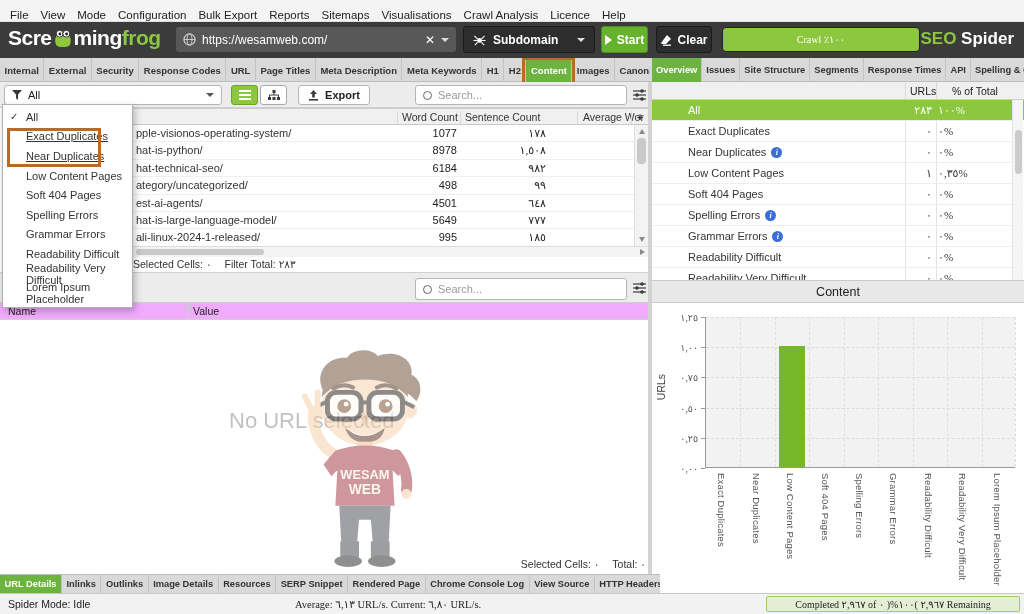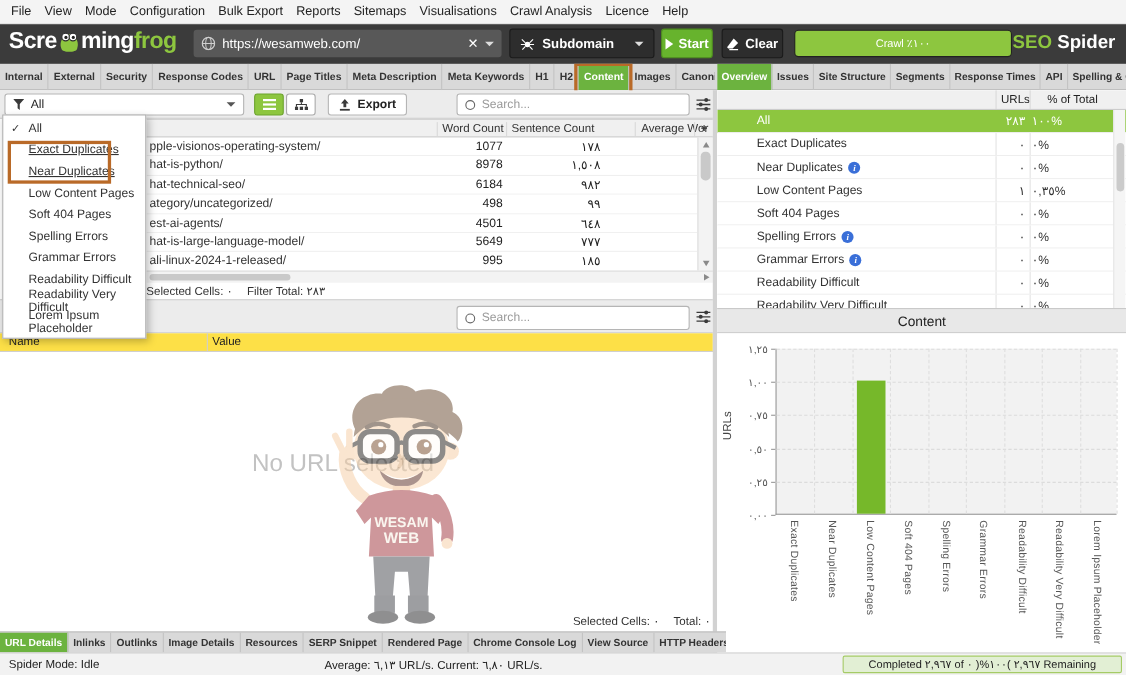--- a/index.html
+++ b/index.html
@@ -1,20 +1,20 @@
 <!DOCTYPE html>
 <html><head>
 <meta charset="utf-8">
 <style>
 *{margin:0;padding:0;box-sizing:border-box}
 body{font-family:"Liberation Sans",sans-serif;background:#888}
 #app{position:relative;width:1024px;height:614px;background:#fff;overflow:hidden;font-size:11px;color:#222}
-.num{font-family:Liberation Sans, sans-serif;direction:ltr;unicode-bidi:bidi-override}
-
-.menubar{position:absolute;top:0;left:0;right:0;height:22px;background:#f4f4f4;border-bottom:1px solid #e2e2e2;display:flex;align-items:center;padding-left:4px}
+.num{font-family:Liberation Serif, serif;direction:ltr;unicode-bidi:bidi-override}
+
+.menubar{position:absolute;top:0;left:0;right:0;height:22px;background:#f4f4f4;border-bottom:1px solid #e2e2e2;display:flex;align-items:flex-end;padding-left:4px}
 .menubar span{padding:0 6px;font-size:11.5px;color:#222;cursor:default}
 
 .toolbar{position:absolute;top:22px;left:0;right:0;height:52px;background:#3b3b3b}
 .logo{position:absolute;left:8px;top:4px;display:flex;align-items:center;font-size:21px;font-weight:bold;color:#fff;letter-spacing:-.5px}
 .logo .green{color:#8dc63f}
 .urlbar{position:absolute;left:176px;top:5px;width:280px;height:25px;background:#585858;border-radius:3px;display:flex;align-items:center;color:#fff;font-size:12px;padding:0 7px;gap:6px}
 .urlbar input{flex:1;background:transparent;border:none;outline:none;color:#fff;font-size:12px;font-family:"Liberation Sans",sans-serif}
 .caret{width:0;height:0;border-left:4px solid transparent;border-right:4px solid transparent;border-top:4px solid #ddd}
 .modebtn{position:absolute;left:463px;top:4px;width:132px;height:27px;background:#2d2d2d;border:1px solid #1b1b1b;border-radius:3px;color:#fff;display:flex;align-items:center;gap:7px;padding:0 9px;font-size:12px;font-weight:bold}
 .modebtn .caret{margin-left:auto}
@@ -72,21 +72,21 @@
 .hscroll{position:absolute;left:133px;top:246px;width:515px;height:11px;background:#f3f3f3;border-top:1px solid #ddd}
 .hthumb{position:absolute;left:3px;top:2px;width:128px;height:6px;background:#c9c9c9;border-radius:3px}
 .harrow{position:absolute;right:3px;top:2px;width:0;height:0;border-top:3.5px solid transparent;border-bottom:3.5px solid transparent;border-left:5px solid #8a8a8a}
 .tfooter{position:absolute;left:133px;top:258px;width:513px;text-align:left;font-size:10.5px;color:#333}
 .tfooter b{font-weight:normal;margin-left:10px}
 
 .search2{position:absolute;left:0;top:272px;width:648px;height:31px;background:#ececec;border-top:1px solid #d0d0d0;border-bottom:1px solid #cfcfcf}
 .search2 .searchbox{top:5px;height:22px}
 .search2 .slidericon{top:9px}
 
-.nvheader{position:absolute;left:0;top:303px;width:648px;height:17px;background:#fde047;border-bottom:1px solid #cfcfcf;font-size:10.5px;color:#222}
+.nvheader{position:absolute;left:0;top:303px;width:648px;height:17px;background:#f0abfc;border-bottom:1px solid #cfcfcf;font-size:10.5px;color:#222}
 .nvheader .n{position:absolute;left:8px;top:2px}
 .nvheader .v{position:absolute;left:193px;top:2px}
 .nvheader .sep{position:absolute;left:188px;top:0;bottom:0;width:1px;background:#cfcfcf}
 .details{position:absolute;left:0;top:320px;width:648px;height:236px;background:#fff}
 .nourl{position:absolute;left:229px;top:88px;font-size:22px;color:#c2c2c2;z-index:1}
 .mascot{position:absolute;left:272px;top:28px;width:178px;height:222px;opacity:.52;z-index:2}
 .footer2{position:absolute;left:133px;top:558px;width:513px;text-align:right;font-size:10.5px;color:#333;z-index:3}
 .footer2 b{font-weight:normal;margin-left:10px}
 
 .bottomtabs{position:absolute;left:0;top:574px;width:660px;height:19px;background:#d9d9d9;border-top:1px solid #bdbdbd;display:flex;overflow:hidden;z-index:4}

